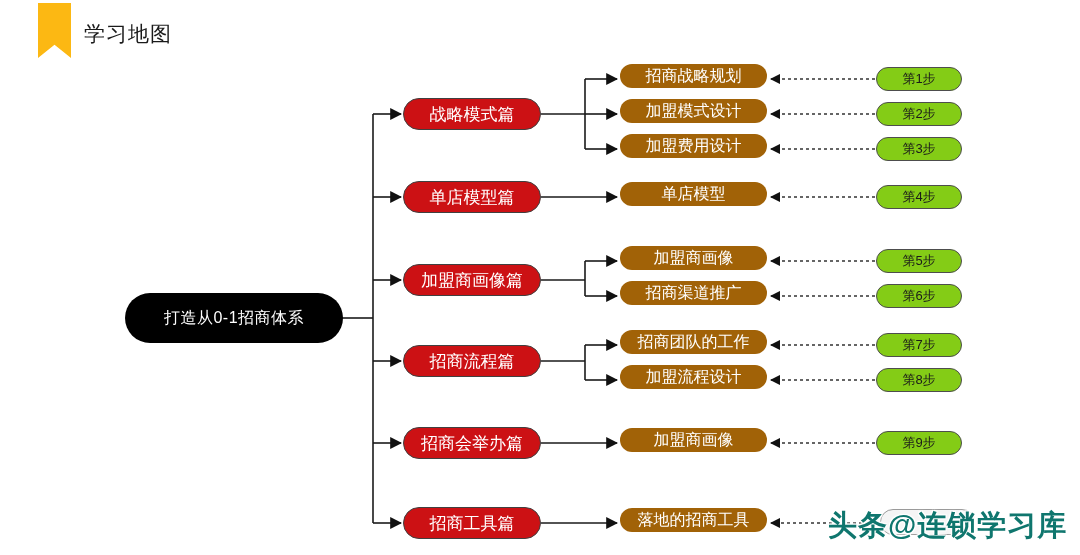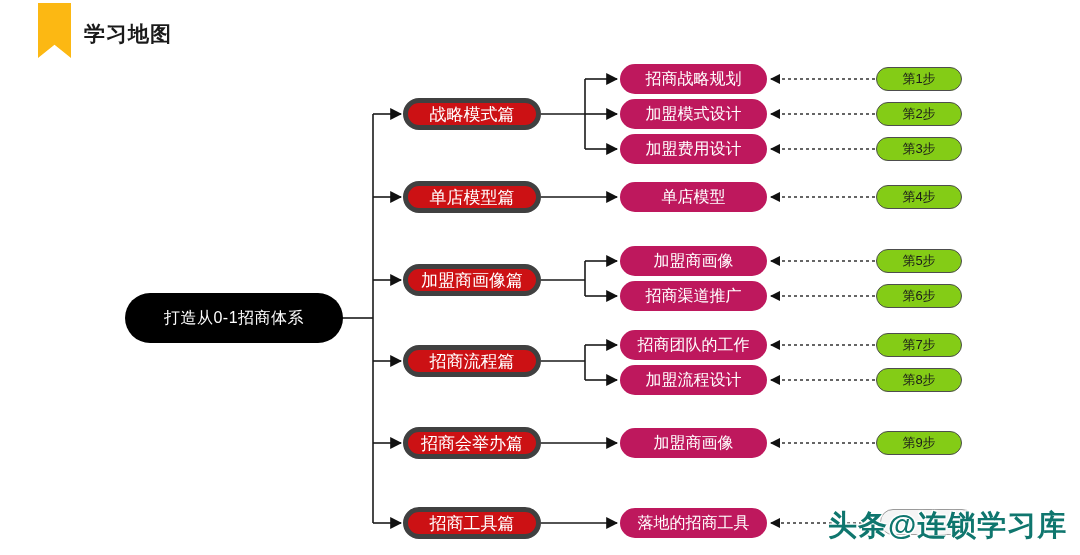--- a/index.html
+++ b/index.html
@@ -11,41 +11,41 @@
   .node{
     position:absolute;display:flex;align-items:center;justify-content:center;
     box-sizing:border-box;white-space:nowrap;z-index:2;
   }
   .root-node{
     left:125px;top:293px;width:218px;height:50px;border-radius:25px;
     background:#000000;color:#ffffff;font-size:16px;font-weight:500;letter-spacing:.5px;
   }
   .pill-red{
     left:403px;width:138px;height:32px;border-radius:16px;
-    background:#cc1114;border:5px solid #404040;color:#ffffff;font-size:17px;font-weight:500;
+    background:#cc1114;border:1px solid #404040;color:#ffffff;font-size:17px;font-weight:500;
   }
   .pill-gray{
-    left:620px;width:147px;height:30px;border-radius:15px;
-    background:#be185d;color:#ffffff;font-size:16px;font-weight:400;
+    left:620px;width:147px;height:24px;border-radius:15px;
+    background:#a16207;color:#ffffff;font-size:16px;font-weight:400;
   }
   .pill-step{
     left:876px;width:86px;height:24px;border-radius:12px;
     background:#84cc16;border:1.5px solid #4d4d4d;color:#1a1a1a;font-size:13px;font-weight:400;
   }
   .pill-hidden{
     left:880px;top:509px;width:95px;height:26px;border-radius:13px;
     background:#f5f5f5;border:1px solid #9a9a9a;z-index:2;
   }
   .header{position:absolute;left:0;top:0;height:60px;z-index:3;}
   .bookmark{
     position:absolute;left:38px;top:3px;width:33px;height:55px;background:#fcb813;
     clip-path:polygon(0 0,100% 0,100% 100%,50% 76%,0 100%);
   }
   .title{
-    position:absolute;left:84px;top:20px;font-size:21px;font-weight:700;color:#1a1a1a;
+    position:absolute;left:84px;top:20px;font-size:21px;font-weight:400;color:#1a1a1a;
     letter-spacing:1px;white-space:nowrap;
   }
   .watermark{
     position:absolute;left:828px;top:506px;z-index:4;white-space:nowrap;
     font-size:29px;font-weight:700;color:#0f766e;letter-spacing:1px;
     text-shadow:-1px -1px 0 #fff,1px -1px 0 #fff,-1px 1px 0 #fff,1px 1px 0 #fff,0 0 4px #fff;
   }
 </style>
 </head>
 <body>

